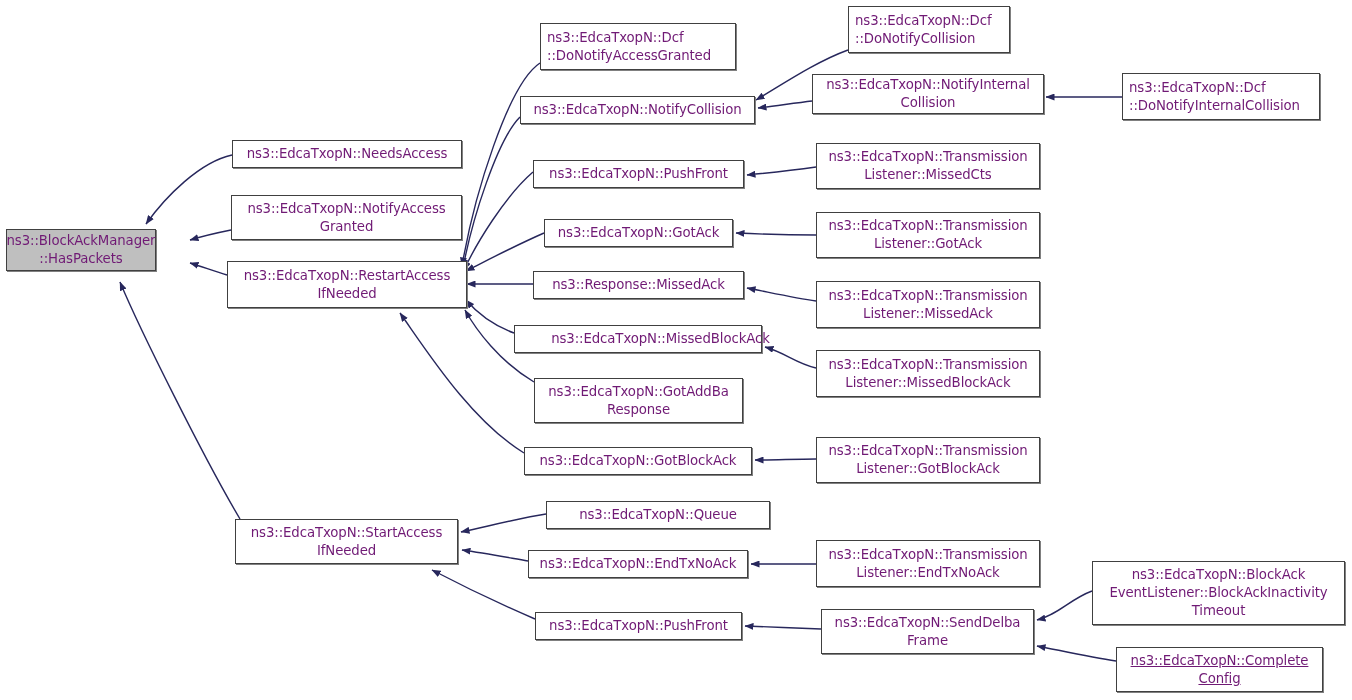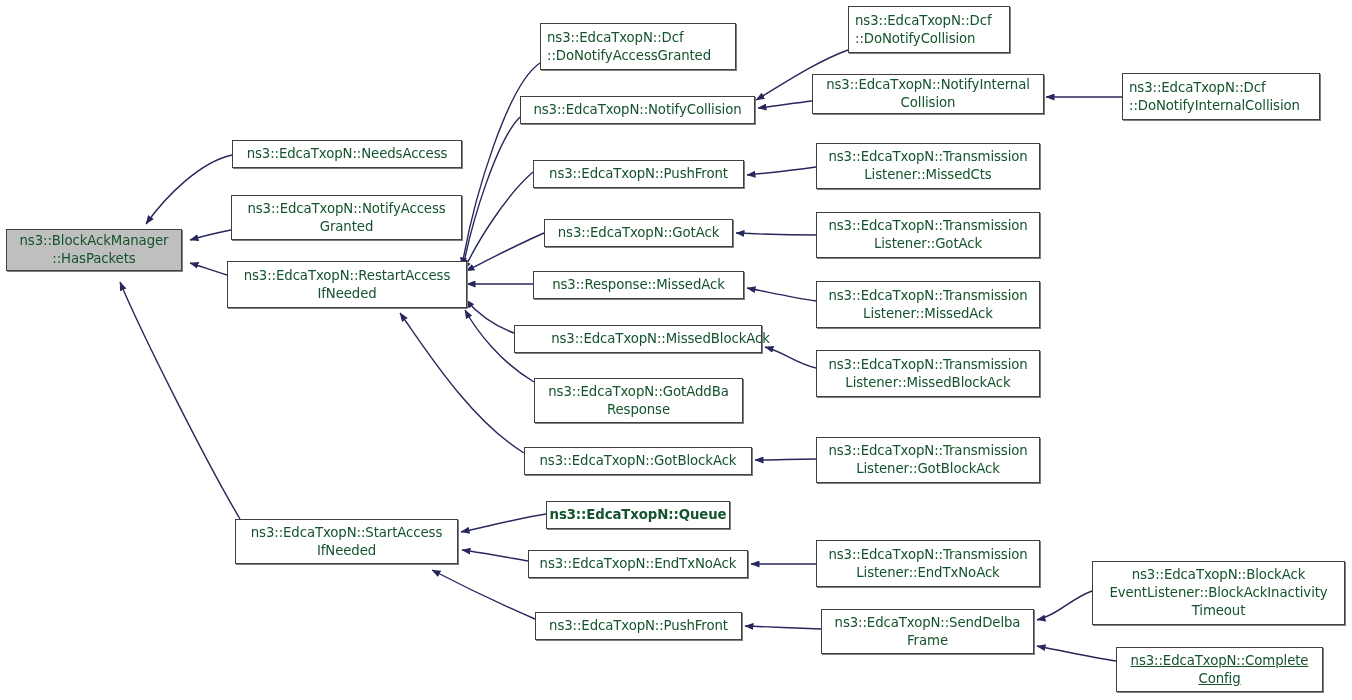--- a/index.html
+++ b/index.html
@@ -16,21 +16,21 @@
     box-sizing:border-box;
     background:#ffffff;
     border:1px solid #404040;
     box-shadow:1px 1px 0 0 #808080;
     display:flex;
     align-items:center;
     justify-content:center;
     text-align:center;
     font-size:13.3px;
     line-height:1.33;
-    color:#14532d;
+    color:#701a75;
     letter-spacing:-0.1px;
     white-space:pre-line;
     padding:0 3px;
   }
   .node.highlight{
     background:#bfbfbf;
     border:1px solid #404040;
   }
   .node.left-align{
     justify-content:flex-start;
@@ -72,40 +72,40 @@
         <path d="M546,514 C520,518 485,527 461,532" fill="none" stroke="#27275c" stroke-width="1.4" marker-end="url(#arrowhead)"></path>
         <path d="M528,561 C505,557 484,553 462,550" fill="none" stroke="#27275c" stroke-width="1.4" marker-end="url(#arrowhead)"></path>
         <path d="M535,619 C500,604 455,582 432,570" fill="none" stroke="#27275c" stroke-width="1.4" marker-end="url(#arrowhead)"></path>
         <path d="M816,564 C795,564 772,564 751,564" fill="none" stroke="#27275c" stroke-width="1.4" marker-end="url(#arrowhead)"></path>
         <path d="M821,629 C800,628 766,627 745,626" fill="none" stroke="#27275c" stroke-width="1.4" marker-end="url(#arrowhead)"></path>
         <path d="M1092,591 C1070,599 1058,615 1037,620" fill="none" stroke="#27275c" stroke-width="1.4" marker-end="url(#arrowhead)"></path>
         <path d="M1116,661 C1090,657 1058,650 1037,646" fill="none" stroke="#27275c" stroke-width="1.4" marker-end="url(#arrowhead)"></path>
       </g>
   </svg>
   <div id="node-layer">
-      <div class="node highlight" style="left: 6px; top: 229px; width: 176px; height: 42px;">ns3::BlockAckManager
+      <div class="node highlight" style="left: 6px; top: 229px; width: 150px; height: 42px;">ns3::BlockAckManager
 ::HasPackets</div>
       <div class="node" style="left: 232px; top: 140px; width: 230px; height: 28px;">ns3::EdcaTxopN::NeedsAccess</div>
       <div class="node" style="left: 231px; top: 195px; width: 231px; height: 45px;">ns3::EdcaTxopN::NotifyAccess
 Granted</div>
       <div class="node" style="left: 227px; top: 261px; width: 240px; height: 47px;">ns3::EdcaTxopN::RestartAccess
 IfNeeded</div>
       <div class="node" style="left: 235px; top: 519px; width: 223px; height: 45px;">ns3::EdcaTxopN::StartAccess
 IfNeeded</div>
       <div class="node left-align" style="left: 540px; top: 23px; width: 196px; height: 47px;">ns3::EdcaTxopN::Dcf
 ::DoNotifyAccessGranted</div>
       <div class="node" style="left: 520px; top: 96px; width: 235px; height: 28px;">ns3::EdcaTxopN::NotifyCollision</div>
       <div class="node" style="left: 533px; top: 160px; width: 211px; height: 28px;">ns3::EdcaTxopN::PushFront</div>
       <div class="node" style="left: 544px; top: 219px; width: 189px; height: 28px;">ns3::EdcaTxopN::GotAck</div>
       <div class="node" style="left: 533px; top: 271px; width: 211px; height: 28px;">ns3::Response::MissedAck</div>
       <div class="node" style="left: 514px; top: 325px; width: 248px; height: 28px; padding-left: 48px;">ns3::EdcaTxopN::MissedBlockAck</div>
       <div class="node" style="left: 534px; top: 378px; width: 209px; height: 45px;">ns3::EdcaTxopN::GotAddBa
 Response</div>
       <div class="node" style="left: 524px; top: 447px; width: 228px; height: 28px;">ns3::EdcaTxopN::GotBlockAck</div>
-      <div class="node" style="left: 546px; top: 501px; width: 184px; height: 28px; font-weight: bold;">ns3::EdcaTxopN::Queue</div>
+      <div class="node" style="left: 546px; top: 501px; width: 224px; height: 28px;">ns3::EdcaTxopN::Queue</div>
       <div class="node" style="left: 528px; top: 550px; width: 220px; height: 28px;">ns3::EdcaTxopN::EndTxNoAck</div>
       <div class="node" style="left: 535px; top: 612px; width: 207px; height: 28px;">ns3::EdcaTxopN::PushFront</div>
       <div class="node left-align" style="left: 848px; top: 6px; width: 162px; height: 47px;">ns3::EdcaTxopN::Dcf
 ::DoNotifyCollision</div>
       <div class="node" style="left: 812px; top: 74px; width: 232px; height: 40px;">ns3::EdcaTxopN::NotifyInternal
 Collision</div>
       <div class="node" style="left: 816px; top: 143px; width: 224px; height: 46px;">ns3::EdcaTxopN::Transmission
 Listener::MissedCts</div>
       <div class="node" style="left: 816px; top: 212px; width: 224px; height: 46px;">ns3::EdcaTxopN::Transmission
 Listener::GotAck</div>

